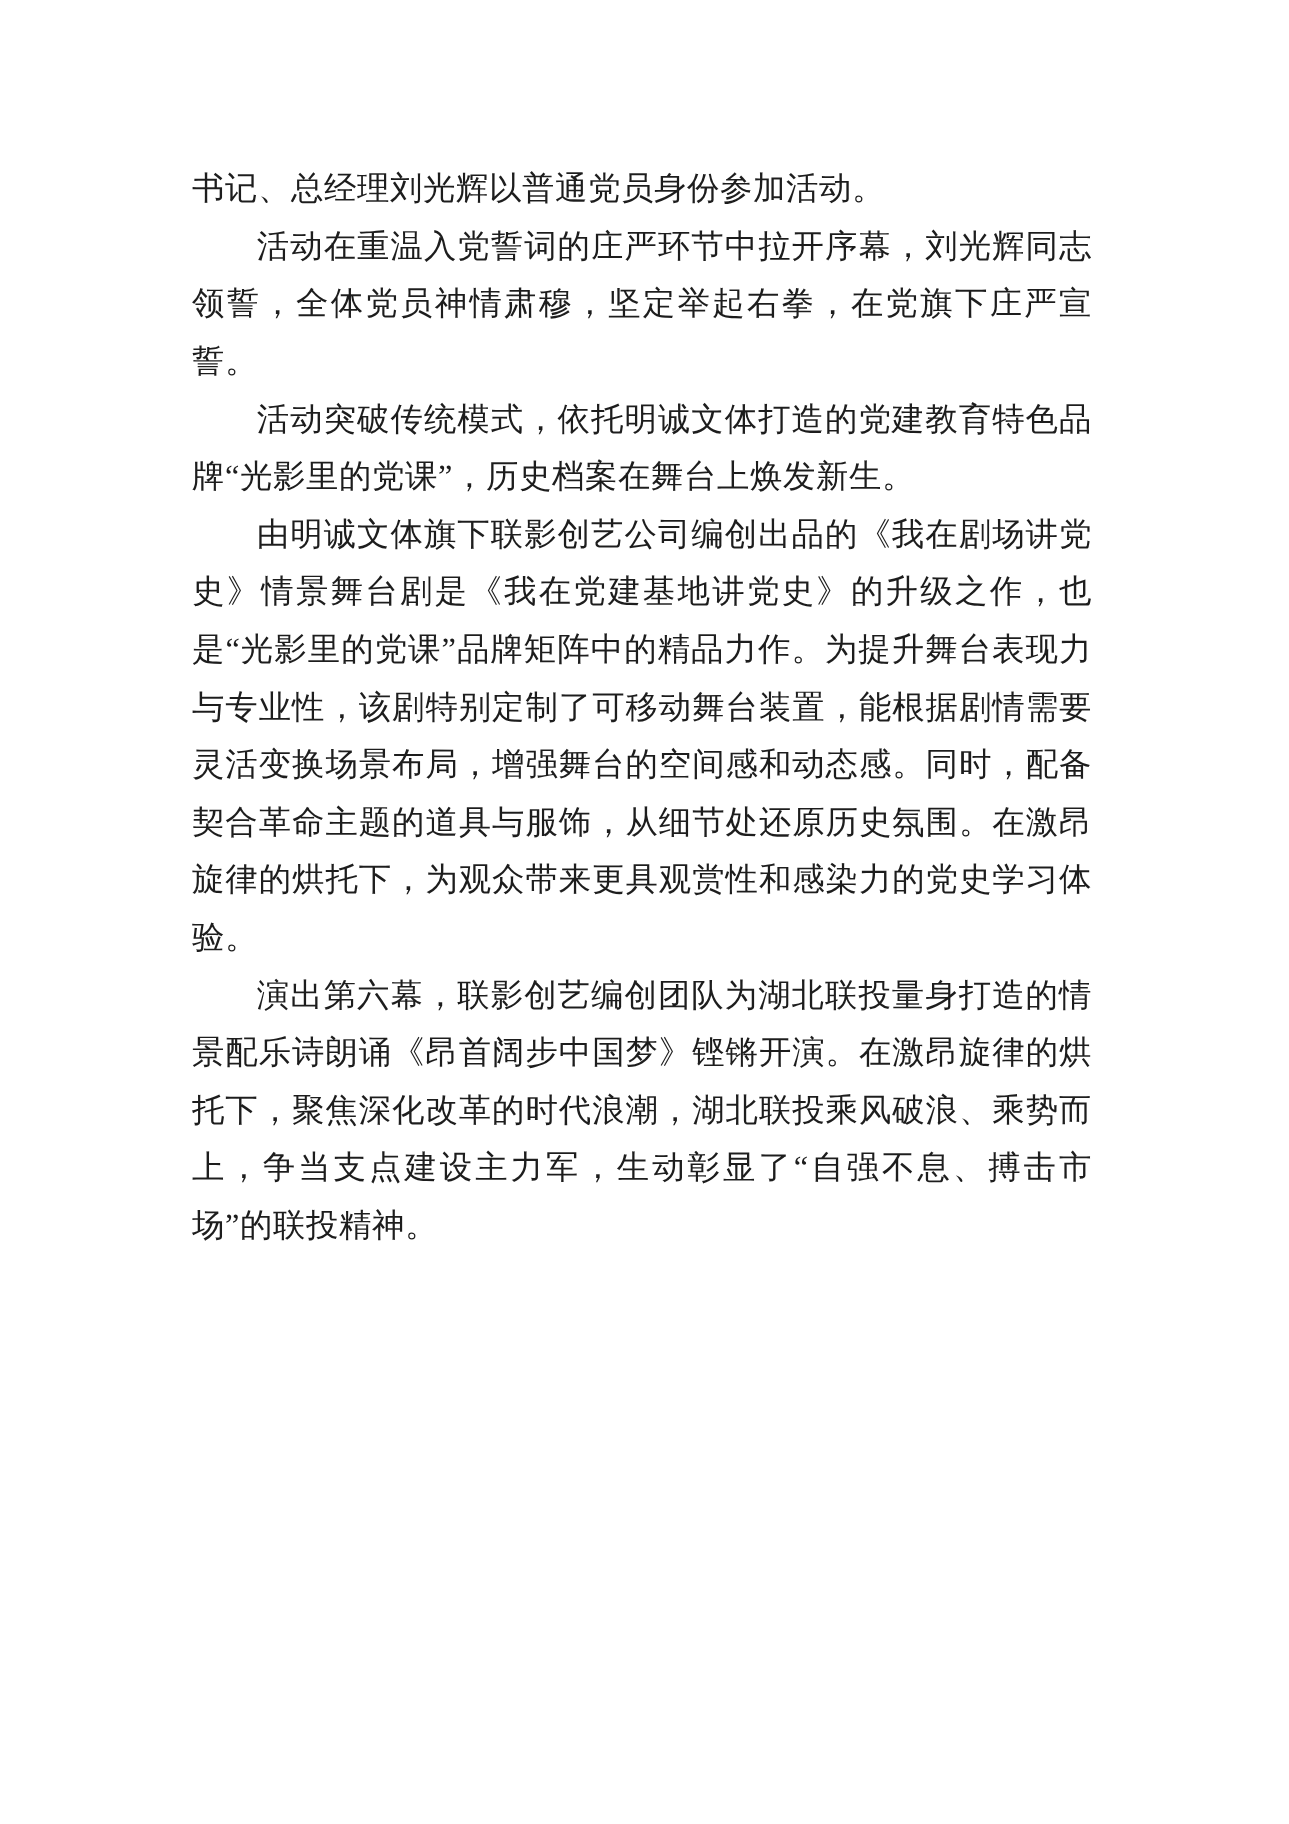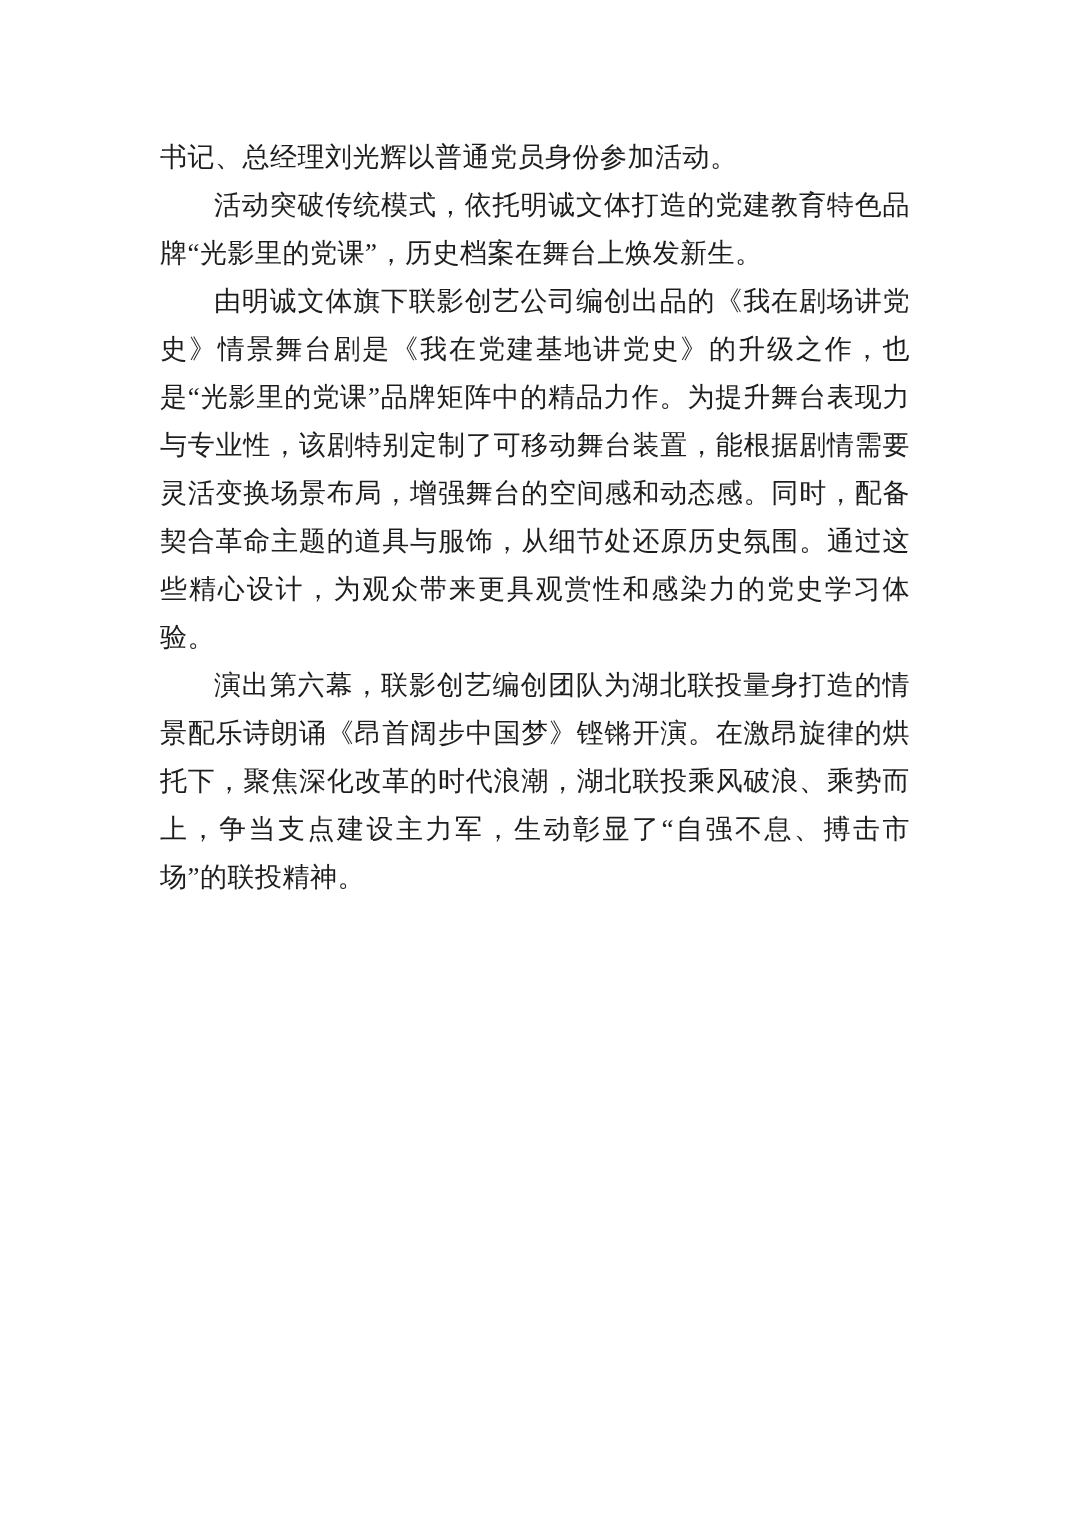--- a/index.html
+++ b/index.html
@@ -47,18 +47,19 @@
     line-height: 36px;
     letter-spacing: 3px;
   }
 </style>
 </head>
 <body>
 
 <div class="page" style="--page-bg: #ffffff; --ink: #1d1d1d;">
   <div class="text-block">
       <p class="para no-indent">书记、总经理刘光辉以普通党员身份参加活动。</p>
+      <p class="para">活动在重温入党誓词的庄严环节中拉开序幕，刘光辉同志领誓，全体党员神情肃穆，坚定举起右拳，在党旗下庄严宣誓。</p>
       <p class="para">活动突破传统模式，依托明诚文体打造的党建教育特色品牌“光影里的党课”，历史档案在舞台上焕发新生。</p>
-      <p class="para">由明诚文体旗下联影创艺公司编创出品的《我在剧场讲党史》情景舞台剧是《我在党建基地讲党史》的升级之作，也是“光影里的党课”品牌矩阵中的精品力作。为提升舞台表现力与专业性，该剧特别定制了可移动舞台装置，能根据剧情需要灵活变换场景布局，增强舞台的空间感和动态感。同时，配备契合革命主题的道具与服饰，从细节处还原历史氛围。通过这些精心设计，为观众带来更具观赏性和感染力的党史学习体验。</p>
+      <p class="para">由明诚文体旗下联影创艺公司编创出品的《我在剧场讲党史》情景舞台剧是《我在党建基地讲党史》的升级之作，也是“光影里的党课”品牌矩阵中的精品力作。为提升舞台表现力与专业性，该剧特别定制了可移动舞台装置，能根据剧情需要灵活变换场景布局，增强舞台的空间感和动态感。同时，配备契合革命主题的道具与服饰，从细节处还原历史氛围。在激昂旋律的烘托下，为观众带来更具观赏性和感染力的党史学习体验。</p>
       <p class="para">演出第六幕，联影创艺编创团队为湖北联投量身打造的情景配乐诗朗诵《昂首阔步中国梦》铿锵开演。在激昂旋律的烘托下，聚焦深化改革的时代浪潮，湖北联投乘风破浪、乘势而上，争当支点建设主力军，生动彰显了“自强不息、搏击市场”的联投精神。</p>
     </div>
   <div class="footer">－ 16 －</div>
 </div>
 
 </body></html>

